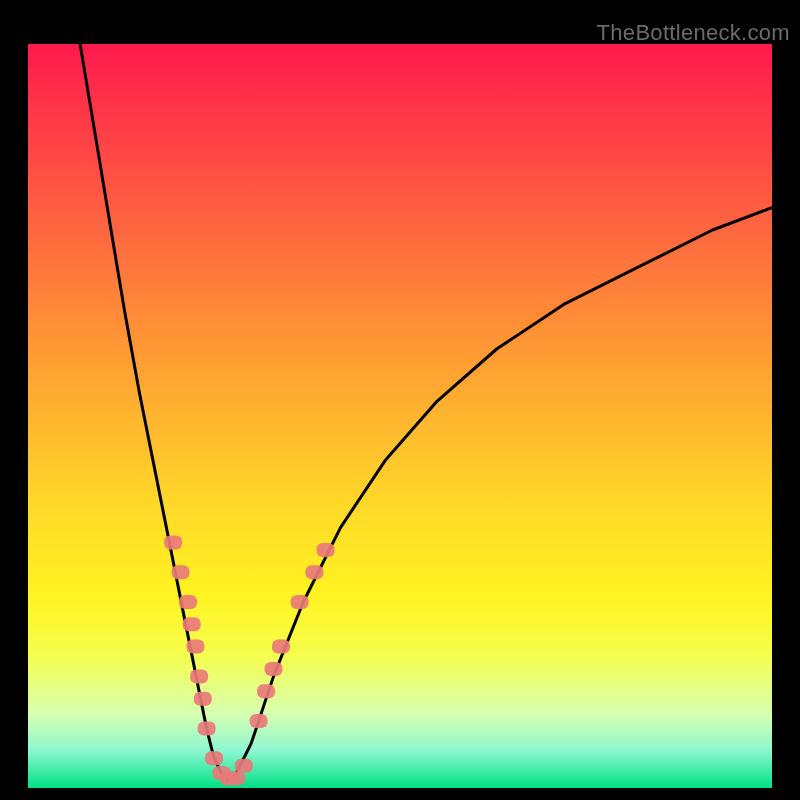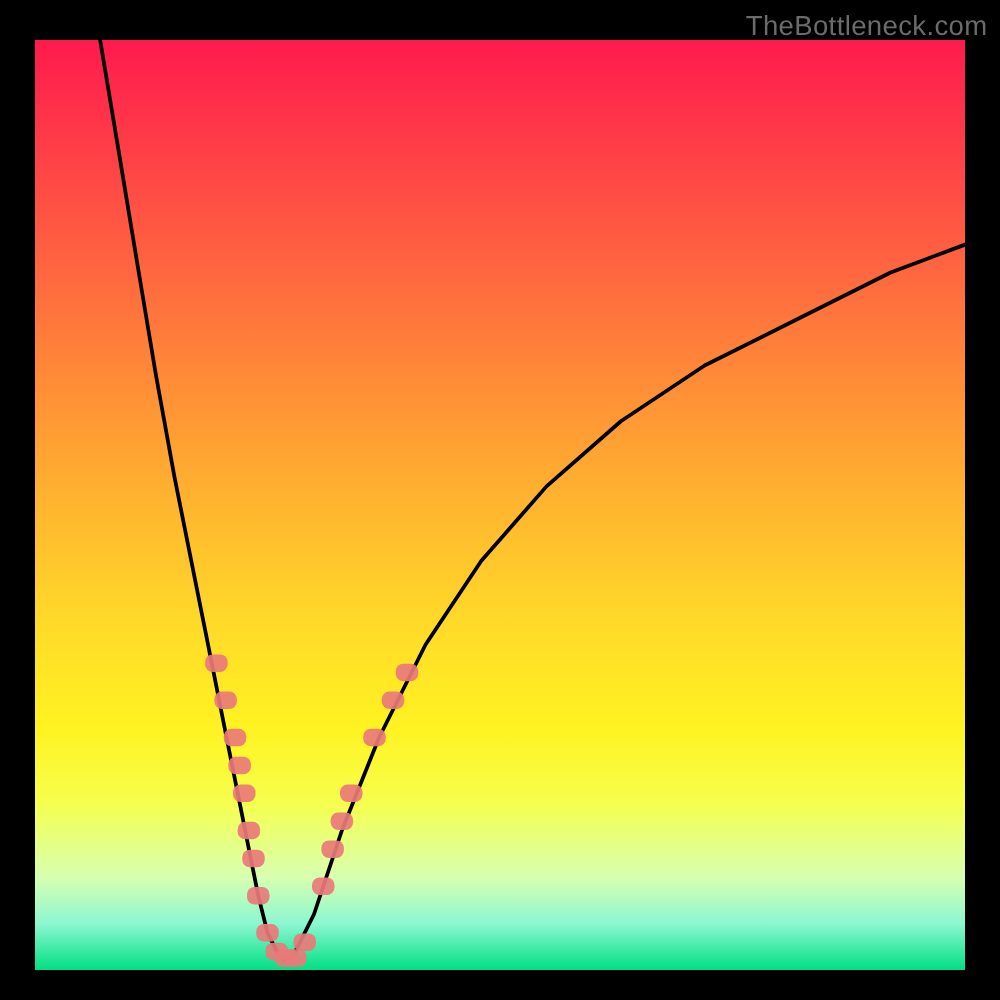--- a/index.html
+++ b/index.html
@@ -7,21 +7,21 @@
     padding: 0;
     width: 800px;
     height: 800px;
     overflow: hidden;
     background: #000;
     font-family: Arial, Helvetica, sans-serif;
   }
   .frame {
     position: absolute;
     left: 0;
-    top: 4px;
+    top: 16px;
     width: 800px;
     height: 720px;
     background: #000;
   }
   .plot {
     position: absolute;
     left: 28px;
     top: 28px;
     width: 744px;
     height: 744px;

